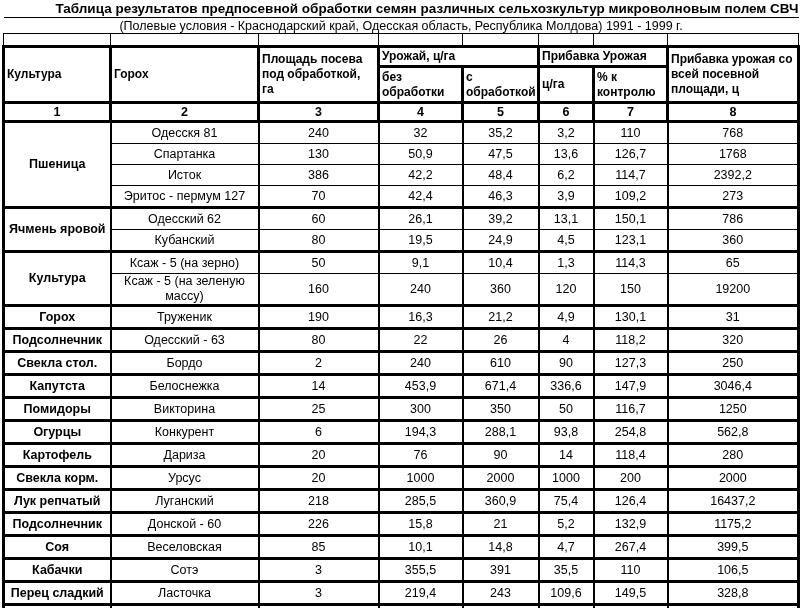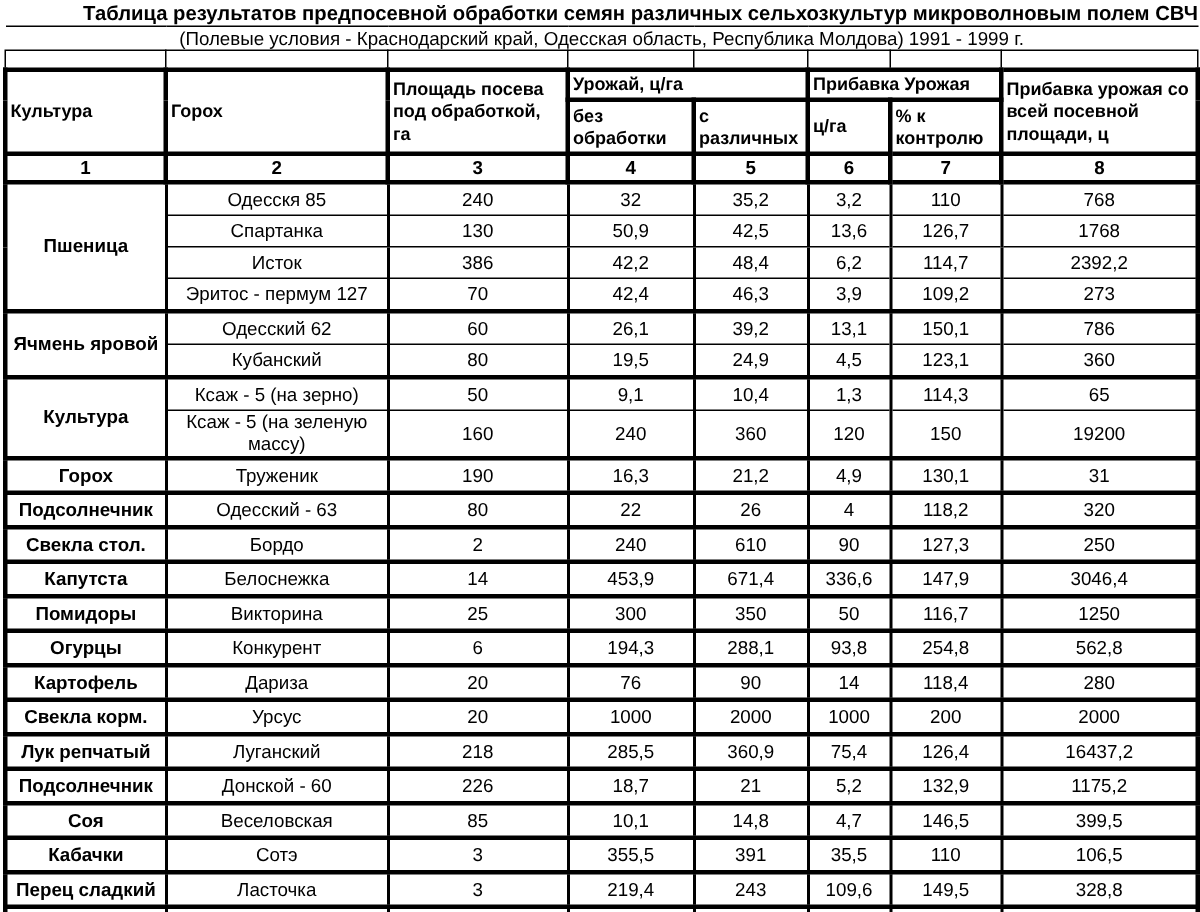--- a/index.html
+++ b/index.html
@@ -117,51 +117,51 @@
     <tr class="head-group">
       <th rowspan="2">Культура</th>
       <th rowspan="2">Горох</th>
       <th rowspan="2">Площадь посева под обработкой, га</th>
       <th colspan="2">Урожай, ц/га</th>
       <th colspan="2">Прибавка Урожая</th>
       <th rowspan="2">Прибавка урожая со всей посевной площади, ц</th>
     </tr>
     <tr class="head-sub">
       <th>без обработки</th>
-      <th>с различных</th>
+      <th>с обработкой</th>
       <th>ц/га</th>
       <th>% к контролю</th>
     </tr>
     <tr class="head-num">
       <td>1</td>
       <td>2</td>
       <td>3</td>
       <td>4</td>
       <td>5</td>
       <td>6</td>
       <td>7</td>
       <td>8</td>
     </tr>
   </thead>
 <tbody class="group">
       <tr>
         <td class="culture" rowspan="4">Пшеница</td>
-        <td class="variety">Одесскя 85</td>
+        <td class="variety">Одесскя 81</td>
         <td class="num">240</td>
         <td class="num">32</td>
         <td class="num">35,2</td>
         <td class="num">3,2</td>
         <td class="num">110</td>
         <td class="num">768</td>
       </tr>
       <tr>
         <td class="variety">Спартанка</td>
         <td class="num">130</td>
         <td class="num">50,9</td>
-        <td class="num">42,5</td>
+        <td class="num">47,5</td>
         <td class="num">13,6</td>
         <td class="num">126,7</td>
         <td class="num">1768</td>
       </tr>
       <tr>
         <td class="variety">Исток</td>
         <td class="num">386</td>
         <td class="num">42,2</td>
         <td class="num">48,4</td>
         <td class="num">6,2</td>
@@ -326,36 +326,36 @@
         <td class="num">75,4</td>
         <td class="num">126,4</td>
         <td class="num">16437,2</td>
       </tr>
     </tbody>
     <tbody class="group">
       <tr>
         <td class="culture" rowspan="1">Подсолнечник</td>
         <td class="variety">Донской - 60</td>
         <td class="num">226</td>
-        <td class="num">18,7</td>
+        <td class="num">15,8</td>
         <td class="num">21</td>
         <td class="num">5,2</td>
         <td class="num">132,9</td>
         <td class="num">1175,2</td>
       </tr>
     </tbody>
     <tbody class="group">
       <tr>
         <td class="culture" rowspan="1">Соя</td>
         <td class="variety">Веселовская</td>
         <td class="num">85</td>
         <td class="num">10,1</td>
         <td class="num">14,8</td>
         <td class="num">4,7</td>
-        <td class="num">146,5</td>
+        <td class="num">267,4</td>
         <td class="num">399,5</td>
       </tr>
     </tbody>
     <tbody class="group">
       <tr>
         <td class="culture" rowspan="1">Кабачки</td>
         <td class="variety">Сотэ</td>
         <td class="num">3</td>
         <td class="num">355,5</td>
         <td class="num">391</td>

